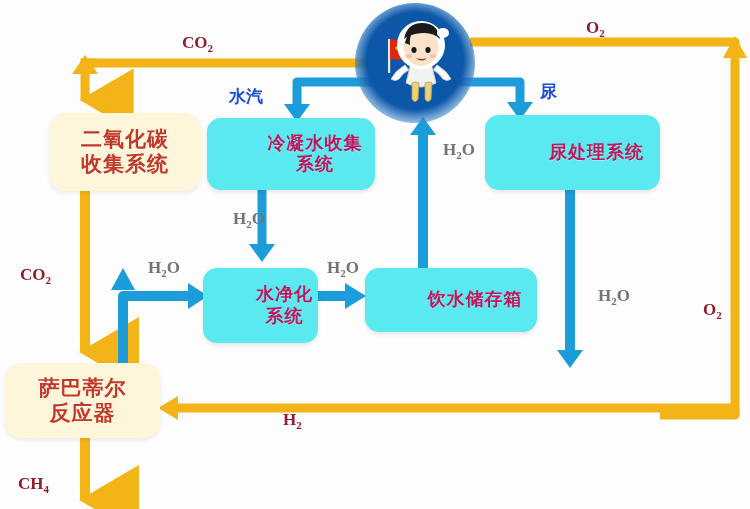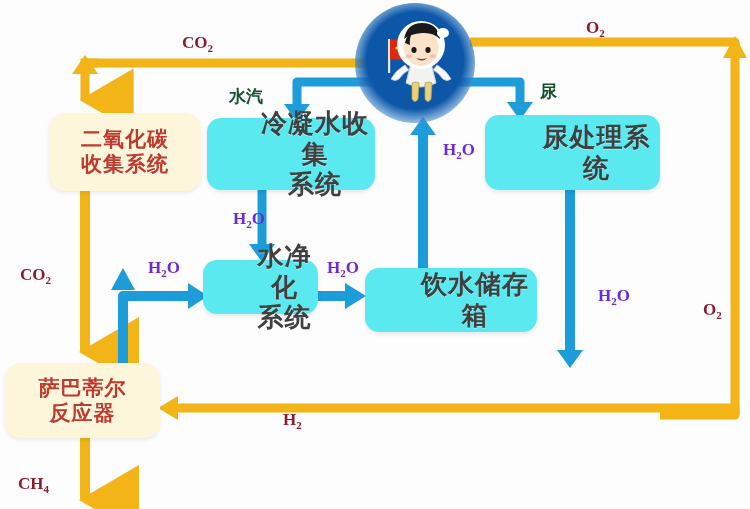--- a/index.html
+++ b/index.html
@@ -18,22 +18,22 @@
     box-sizing:border-box;
     display:flex;align-items:center;justify-content:center;
     text-align:center;
     border-radius:14px;
     line-height:1.18;
     font-weight:bold;
     z-index:3;
   }
   .node-cyan{
     background:#5BE9F0;
-    color:#404040;
-    font-size:26px;
+    color:#be185d;
+    font-size:18px;
     letter-spacing:1px;
     box-shadow:0 2px 4px rgba(0,0,0,.10);
     text-shadow:0 1px 0 rgba(255,255,255,.35);
     padding-left:48px;
   }
   .node-cream{
     background:#FDF6DA;
     color:#C0392B;
     font-size:21px;
     letter-spacing:1px;
@@ -44,25 +44,25 @@
   .node span{display:block;white-space:pre-line;}
 
   .lbl{
     position:absolute;
     font-weight:bold;
     white-space:nowrap;
     z-index:4;
     font-family:"Liberation Serif","DejaVu Serif",serif;
   }
   .lbl-chem{font-size:17px;}
-  .lbl-dark{color:#6d28d9;font-family:"Liberation Serif","DejaVu Serif",serif;}
+  .lbl-dark{color:#737373;font-family:"Liberation Serif","DejaVu Serif",serif;}
   .lbl-red{color:#8E1B2E;}
   .lbl-cn{
     font-family:"Liberation Sans","DejaVu Sans",sans-serif;
-    font-size:17px;font-weight:bold;color:#14532d;
+    font-size:17px;font-weight:bold;color:#1d4ed8;
   }
   .sub{font-size:11px;vertical-align:sub;}
 
   
   #astronaut{
     position:absolute;left:355px;top:3px;width:120px;height:120px;z-index:5;
   }
   .glow{
     position:absolute;left:0;top:0;width:120px;height:120px;border-radius:50%;
     background:radial-gradient(circle at 50% 48%,
@@ -156,21 +156,21 @@
   <div class="node node-cream" style="left:5px;top:363px;width:155px;height:75px;justify-content:center;">
     <span>萨巴蒂尔
 反应器</span>
   </div>
 
   <div class="node node-cyan" style="left:207px;top:118px;width:168px;height:72px;">
     <span>冷凝水收集
 系统</span>
   </div>
 
-  <div class="node node-cyan" style="left:203px;top:260px;width:115px;height:54px;">
+  <div class="node node-cyan" style="left:203px;top:268px;width:115px;height:75px;">
     <span>水净化
 系统</span>
   </div>
 
   <div class="node node-cyan" style="left:365px;top:268px;width:172px;height:64px;">
     <span>饮水储存箱</span>
   </div>
 
   <div class="node node-cyan" style="left:485px;top:115px;width:175px;height:75px;">
     <span>尿处理系统</span>

